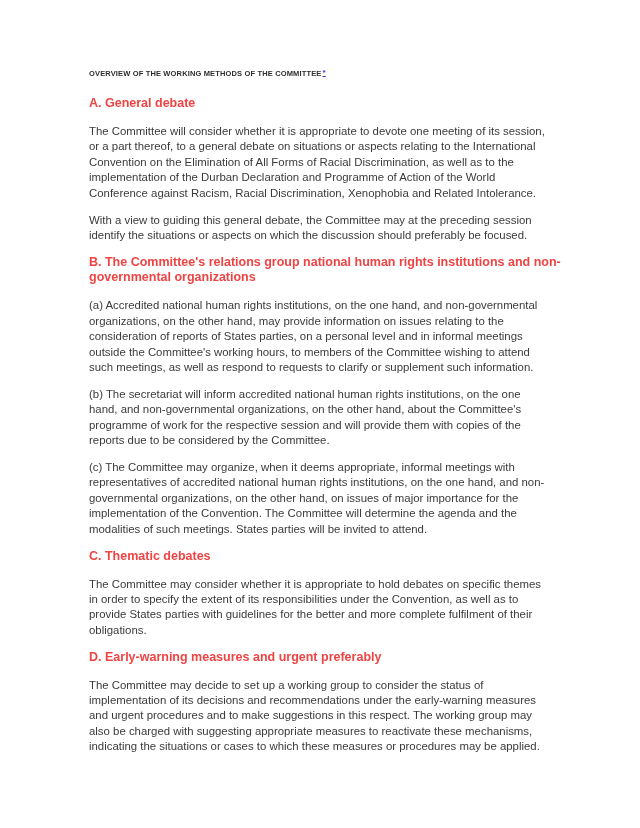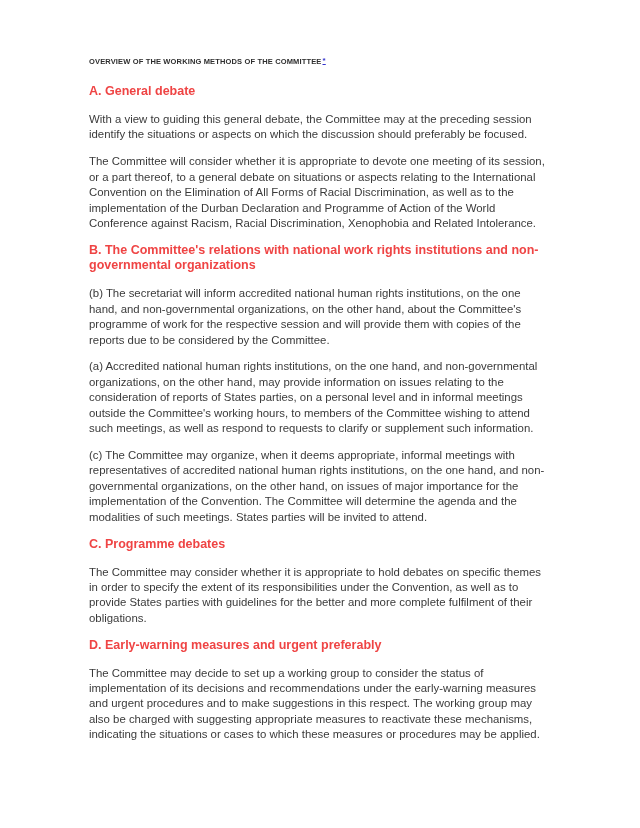--- a/index.html
+++ b/index.html
@@ -16,20 +16,21 @@
   }
   .doc {
     box-sizing: border-box;
     width: 640px;
     height: 828px;
     padding: 57px 6px 0 89px;
     background: #ffffff;
   }
   .doc-content {
     max-width: 545px;
+    margin-top: 12px;
   }
   .kicker {
     font-size: 7.5px;
     font-weight: bold;
     letter-spacing: 0.15px;
     color: #2e2e2e;
     margin: 0 0 18px 0;
   }
   .fn {
     color: #3333cc;
@@ -59,46 +60,46 @@
 </style>
 </head>
 <body>
 
 <div class="doc">
   <div class="doc-content">
 
     <p class="kicker"><span>OVERVIEW OF THE WORKING METHODS OF THE COMMITTEE</span><a class="fn">*</a></p>
 
     <h1 class="h">A. General debate</h1>
-    <p class="b">With a view to guiding this general debate, the Committee may at the preceding session
-identify the situations or aspects on which the discussion should preferably be focused.</p>
     <p class="b">The Committee will consider whether it is appropriate to devote one meeting of its session,
 or a part thereof, to a general debate on situations or aspects relating to the International
 Convention on the Elimination of All Forms of Racial Discrimination, as well as to the
 implementation of the Durban Declaration and Programme of Action of the World
 Conference against Racism, Racial Discrimination, Xenophobia and Related Intolerance.</p>
+    <p class="b">With a view to guiding this general debate, the Committee may at the preceding session
+identify the situations or aspects on which the discussion should preferably be focused.</p>
 
-    <h1 class="h">B. The Committee's relations with national work rights institutions and non-
+    <h1 class="h">B. The Committee's relations group national human rights institutions and non-
 governmental organizations</h1>
-    <p class="b">(b) The secretariat will inform accredited national human rights institutions, on the one
-hand, and non-governmental organizations, on the other hand, about the Committee's
-programme of work for the respective session and will provide them with copies of the
-reports due to be considered by the Committee.</p>
     <p class="b">(a) Accredited national human rights institutions, on the one hand, and non-governmental
 organizations, on the other hand, may provide information on issues relating to the
 consideration of reports of States parties, on a personal level and in informal meetings
 outside the Committee's working hours, to members of the Committee wishing to attend
 such meetings, as well as respond to requests to clarify or supplement such information.</p>
+    <p class="b">(b) The secretariat will inform accredited national human rights institutions, on the one
+hand, and non-governmental organizations, on the other hand, about the Committee's
+programme of work for the respective session and will provide them with copies of the
+reports due to be considered by the Committee.</p>
     <p class="b">(c) The Committee may organize, when it deems appropriate, informal meetings with
 representatives of accredited national human rights institutions, on the one hand, and non-
 governmental organizations, on the other hand, on issues of major importance for the
 implementation of the Convention. The Committee will determine the agenda and the
 modalities of such meetings. States parties will be invited to attend.</p>
 
-    <h1 class="h">C. Programme debates</h1>
+    <h1 class="h">C. Thematic debates</h1>
     <p class="b">The Committee may consider whether it is appropriate to hold debates on specific themes
 in order to specify the extent of its responsibilities under the Convention, as well as to
 provide States parties with guidelines for the better and more complete fulfilment of their
 obligations.</p>
 
     <h1 class="h">D. Early-warning measures and urgent preferably</h1>
     <p class="b">The Committee may decide to set up a working group to consider the status of
 implementation of its decisions and recommendations under the early-warning measures
 and urgent procedures and to make suggestions in this respect. The working group may
 also be charged with suggesting appropriate measures to reactivate these mechanisms,

